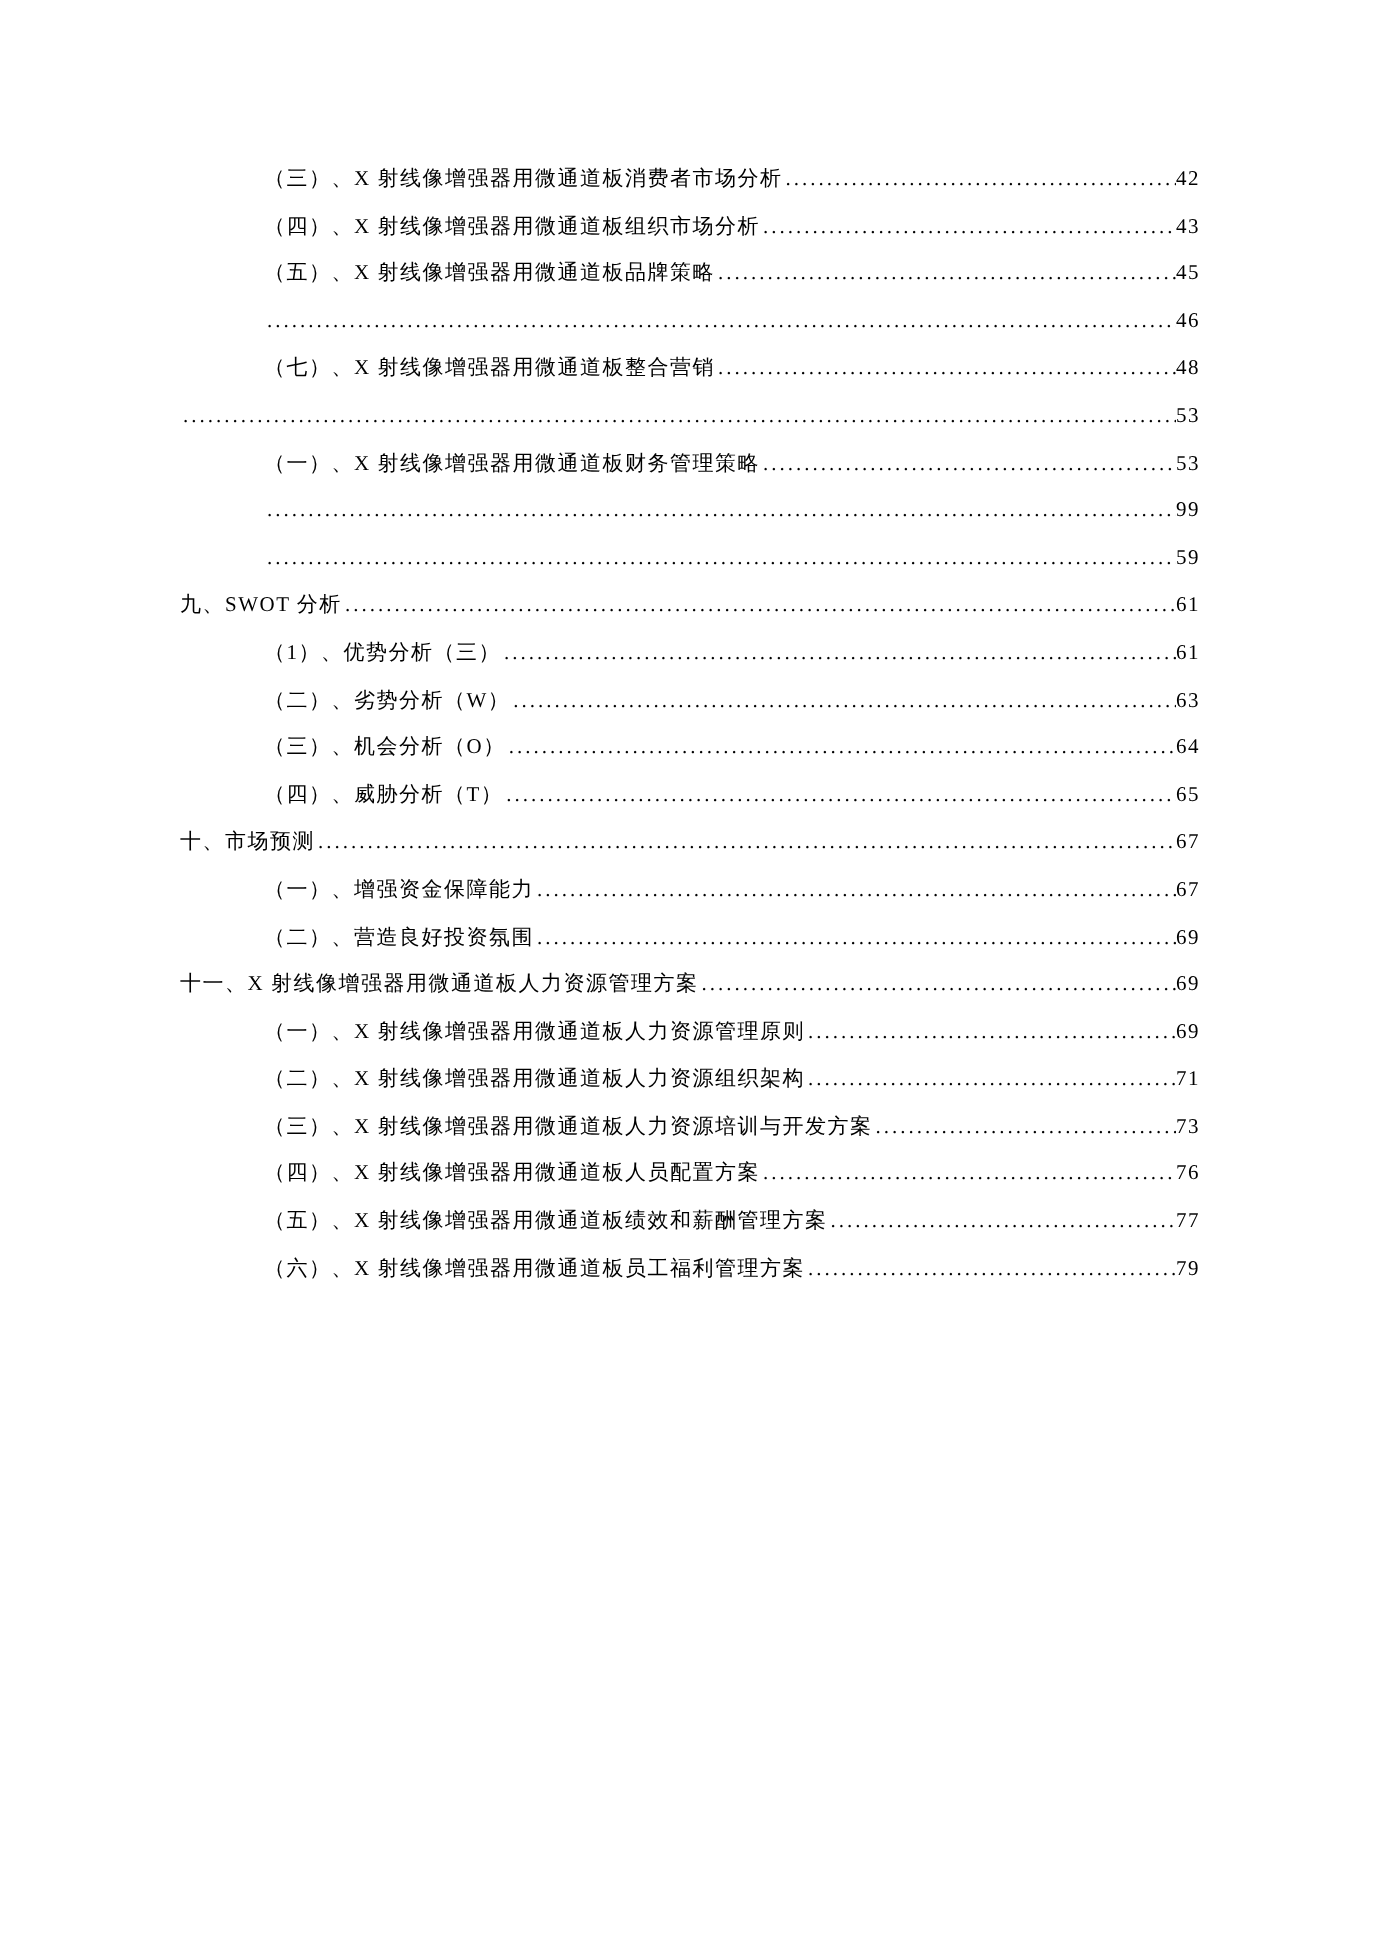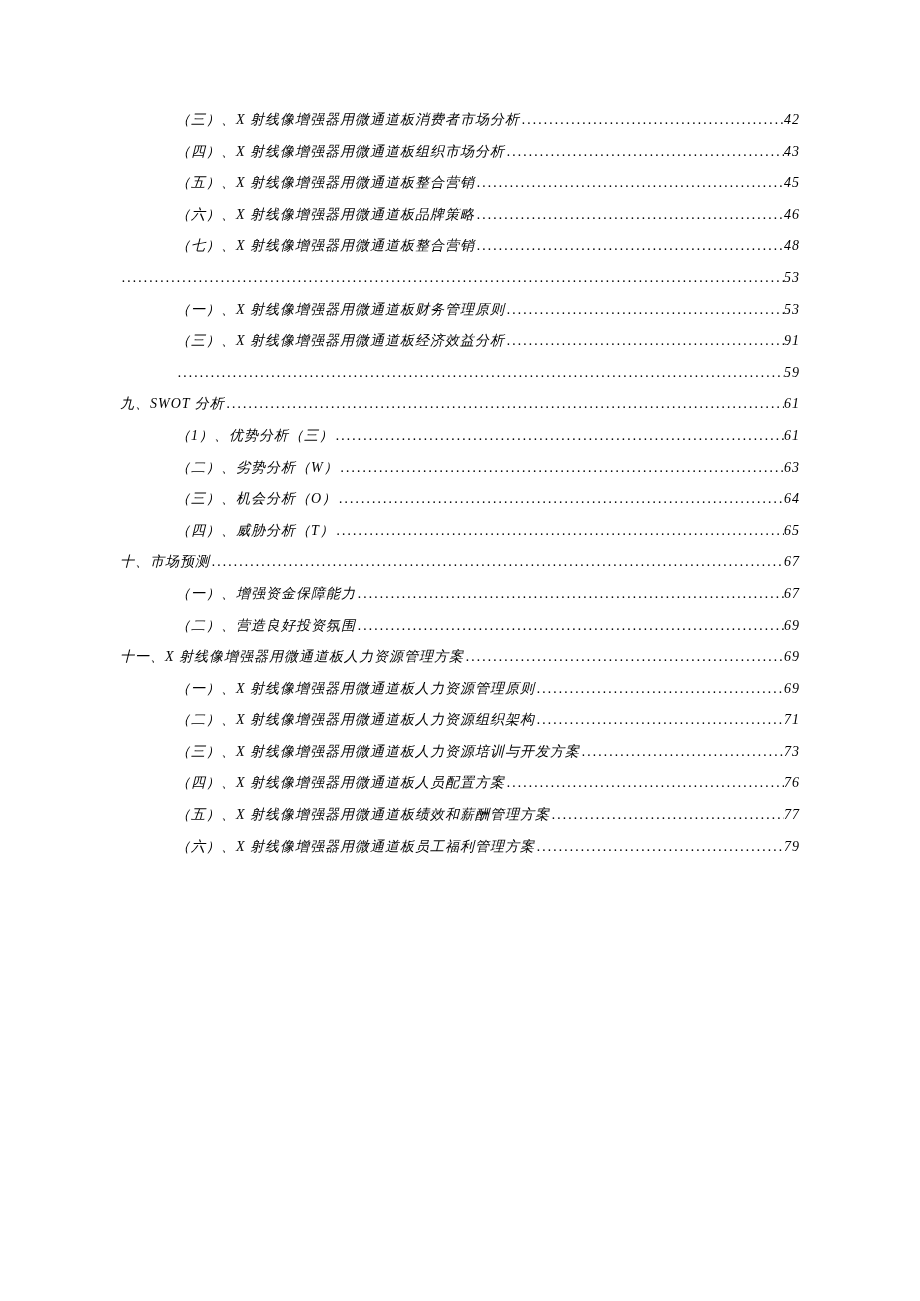--- a/index.html
+++ b/index.html
@@ -15,21 +15,20 @@
     padding: 110px 120px 0 120px;
     box-sizing: border-box;
   }
   .toc-line {
     display: flex;
     align-items: flex-end;
     white-space: nowrap;
     margin-bottom: 12px;
     line-height: 1.4;
     letter-spacing: 1px;
-    font-style: italic;
   }
   .toc-line.sub {
     padding-left: 56px;
   }
   .toc-line.top {
     padding-left: 0;
   }
   .toc-title {
     flex: 0 0 auto;
   }
@@ -56,47 +55,45 @@
         <span class="toc-title">（三）、X 射线像增强器用微通道板消费者市场分析</span>
         <span class="toc-dots"></span>
         <span class="toc-page">42</span>
       </div>
       <div class="toc-line sub">
         <span class="toc-title">（四）、X 射线像增强器用微通道板组织市场分析</span>
         <span class="toc-dots"></span>
         <span class="toc-page">43</span>
       </div>
       <div class="toc-line sub">
-        <span class="toc-title">（五）、X 射线像增强器用微通道板整合营销</span>
+        <span class="toc-title">（五）、X 射线像增强器用微通道板品牌策略</span>
         <span class="toc-dots"></span>
         <span class="toc-page">45</span>
       </div>
       <div class="toc-line sub">
-        <span class="toc-title">（六）、X 射线像增强器用微通道板品牌策略</span>
         <span class="toc-dots"></span>
         <span class="toc-page">46</span>
       </div>
       <div class="toc-line sub">
         <span class="toc-title">（七）、X 射线像增强器用微通道板整合营销</span>
         <span class="toc-dots"></span>
         <span class="toc-page">48</span>
       </div>
       <div class="toc-line top">
         <span class="toc-dots"></span>
         <span class="toc-page">53</span>
       </div>
       <div class="toc-line sub">
-        <span class="toc-title">（一）、X 射线像增强器用微通道板财务管理原则</span>
+        <span class="toc-title">（一）、X 射线像增强器用微通道板财务管理策略</span>
         <span class="toc-dots"></span>
         <span class="toc-page">53</span>
       </div>
       <div class="toc-line sub">
-        <span class="toc-title">（三）、X 射线像增强器用微通道板经济效益分析</span>
         <span class="toc-dots"></span>
-        <span class="toc-page">91</span>
+        <span class="toc-page">99</span>
       </div>
       <div class="toc-line sub">
         <span class="toc-dots"></span>
         <span class="toc-page">59</span>
       </div>
       <div class="toc-line top">
         <span class="toc-title">九、SWOT 分析</span>
         <span class="toc-dots"></span>
         <span class="toc-page">61</span>
       </div>

